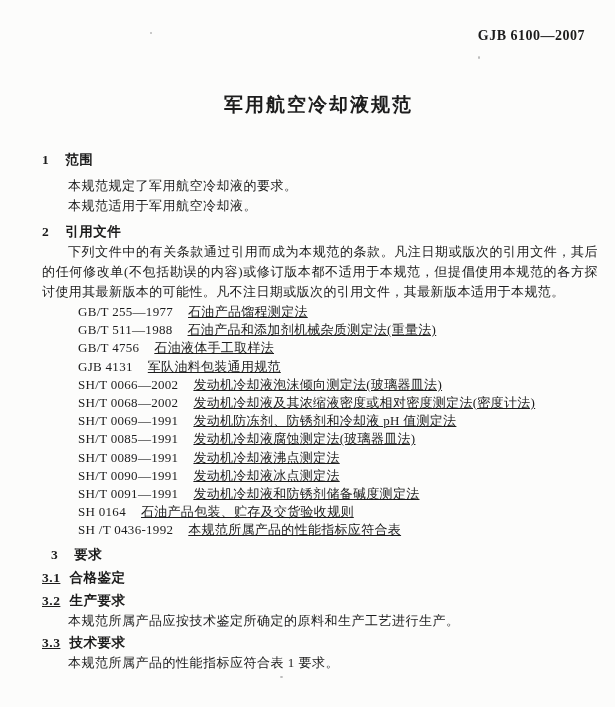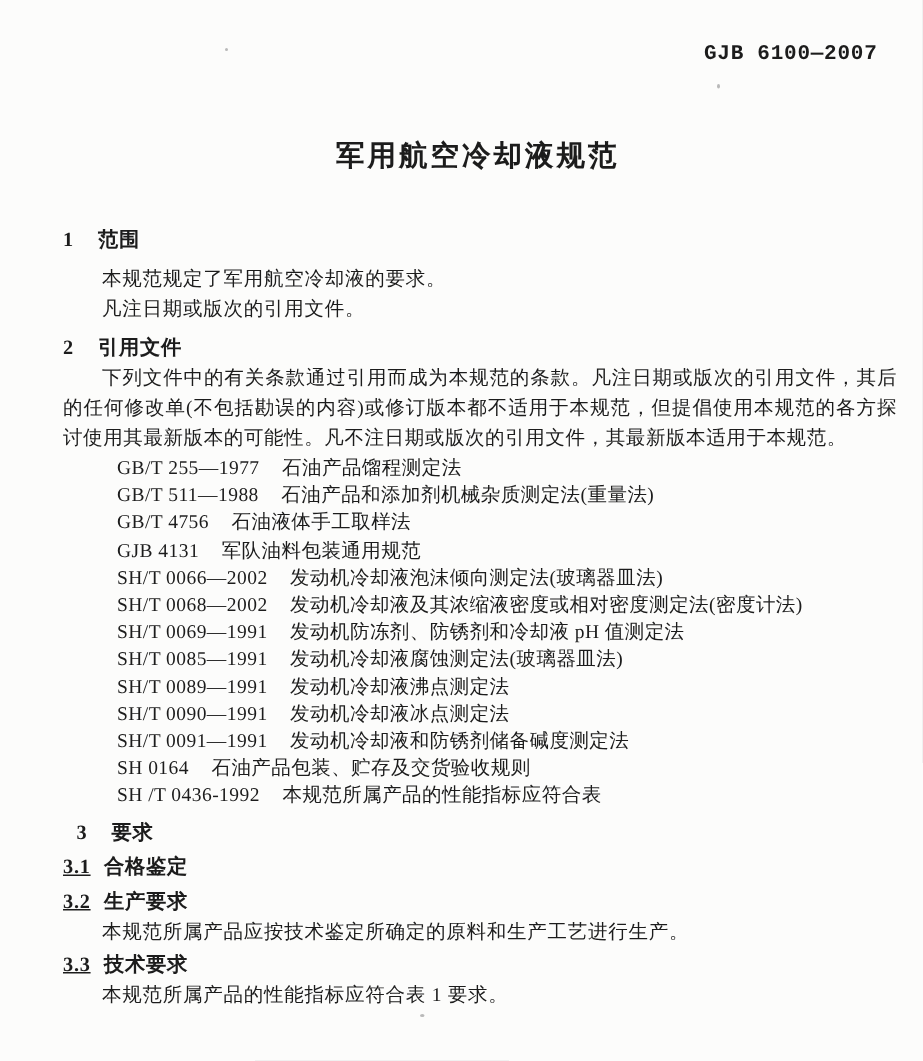--- a/index.html
+++ b/index.html
@@ -15,21 +15,21 @@
     overflow: hidden;
     padding: 28px 20px 0 42px;
   }
   .std-number {
     text-align: right;
     padding-right: 10px;
     font-size: 14px;
     font-weight: bold;
     letter-spacing: 0.5px;
     line-height: 16px;
-    font-family: Liberation Mono, monospace;
+    font-family: Liberation Serif, serif;
   }
   .doc-title {
     margin-top: 48px;
     text-align: center;
     font-size: 19px;
     font-weight: bold;
     letter-spacing: 2px;
     line-height: 26px;
   }
   .sec-heading {
@@ -49,21 +49,21 @@
   }
   .body-line.first { margin-top: 6px; font-family: Liberation Serif, serif; }
   .intro-para {
     font-size: 13px;
     line-height: 20px;
     text-indent: 2em;
     text-align: justify;
     letter-spacing: 0.4px;
     width: 556px;
   }
-  .ref-list { margin-top: 1px; padding-left: 36px; }
+  .ref-list { margin-top: 1px; padding-left: 36px; text-decoration: underline; }
   .ref-line {
     font-size: 13px;
     line-height: 18.2px;
     height: 18.2px;
     white-space: nowrap;
     letter-spacing: 0.3px;
   }
   .ref-code { display: inline-block; margin-right: 15px; }
   .sub-heading {
     margin-top: 2px;
@@ -97,21 +97,21 @@
   <div class="speck s4"></div>
 
   <div class="std-number">GJB 6100—2007</div>
 
   <div class="doc-title">军用航空冷却液规范</div>
 
   <div class="sec-heading">
     <span class="sec-num">1</span><span>范围</span>
   </div>
   <div class="body-line first">本规范规定了军用航空冷却液的要求。</div>
-  <div class="body-line">凡注日期或版次的引用文件。</div>
+  <div class="body-line">本规范适用于军用航空冷却液。</div>
 
   <div class="sec-heading tight">
     <span class="sec-num">2</span><span>引用文件</span>
   </div>
   <div class="intro-para">下列文件中的有关条款通过引用而成为本规范的条款。凡注日期或版次的引用文件，其后的任何修改单(不包括勘误的内容)或修订版本都不适用于本规范，但提倡使用本规范的各方探讨使用其最新版本的可能性。凡不注日期或版次的引用文件，其最新版本适用于本规范。</div>
 
   <div class="ref-list">
     <div class="ref-line"><span class="ref-code">GB/T 255—1977</span><span>石油产品馏程测定法</span></div>
     <div class="ref-line"><span class="ref-code">GB/T 511—1988</span><span>石油产品和添加剂机械杂质测定法(重量法)</span></div>
     <div class="ref-line"><span class="ref-code">GB/T 4756</span><span>石油液体手工取样法</span></div>

